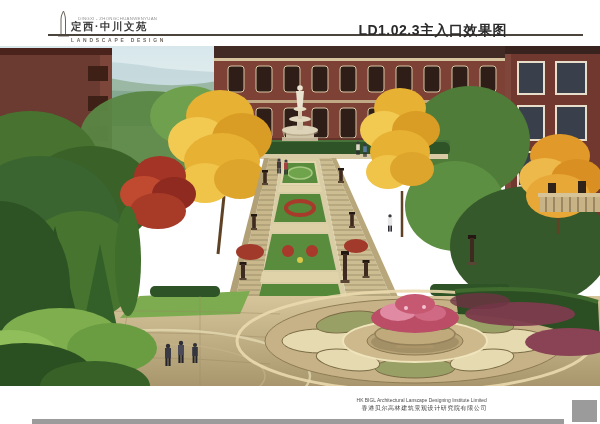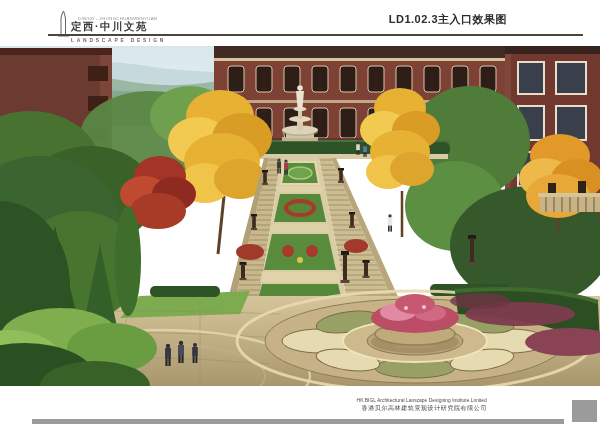--- a/index.html
+++ b/index.html
@@ -4,21 +4,21 @@
 <style>
   html,body{margin:0;padding:0;background:#ffffff;overflow:hidden;}
   body{font-family:"Liberation Sans","DejaVu Sans",sans-serif;}
   .sheet{position:relative;width:524px;height:424px;background:#ffffff;}
   
   .logo-mark{position:absolute;left:55px;top:11px;width:17px;height:26px;}
   .logo-note{position:absolute;left:78px;top:16px;font-size:9px;transform:scale(.48);transform-origin:0 0;color:#929292;letter-spacing:.6px;white-space:nowrap;}
   .project-title{position:absolute;left:71px;top:20px;font-size:10.5px;font-weight:bold;color:#3a3a3a;letter-spacing:1.5px;white-space:nowrap;}
   .header-rule{position:absolute;left:48px;top:34px;width:535px;height:2px;background:#4c453e;}
   .subtitle{position:absolute;left:71px;top:38px;font-size:9px;font-weight:600;transform:scale(.55);transform-origin:0 0;letter-spacing:5px;color:#6e675e;white-space:nowrap;}
-  .sheet-label{position:absolute;right:17px;top:12px;font-size:11px;font-weight:bold;color:#2b2b2b;letter-spacing:.5px;white-space:nowrap;text-align:right;}
+  .sheet-label{position:absolute;right:17px;top:22px;font-size:14px;font-weight:bold;color:#2b2b2b;letter-spacing:.5px;white-space:nowrap;text-align:right;}
   
   .render{position:absolute;left:0;top:46px;width:600px;height:340px;overflow:hidden;}
   
   .credit-en{position:absolute;right:37px;top:398px;font-size:9px;transform:scale(.55);transform-origin:100% 0;color:#4d4d4d;white-space:nowrap;}
   .credit-cn{position:absolute;right:37px;top:404px;font-size:10px;transform:scale(.6);transform-origin:100% 0;color:#3e3e3e;letter-spacing:1px;white-space:nowrap;}
   .footer-bar{position:absolute;left:32px;top:419px;width:532px;height:5px;background:#9b9b9b;}
   .footer-square{position:absolute;left:572px;top:400px;width:25px;height:22px;background:#9b9b9b;}
 </style>
 </head>
 <body>

